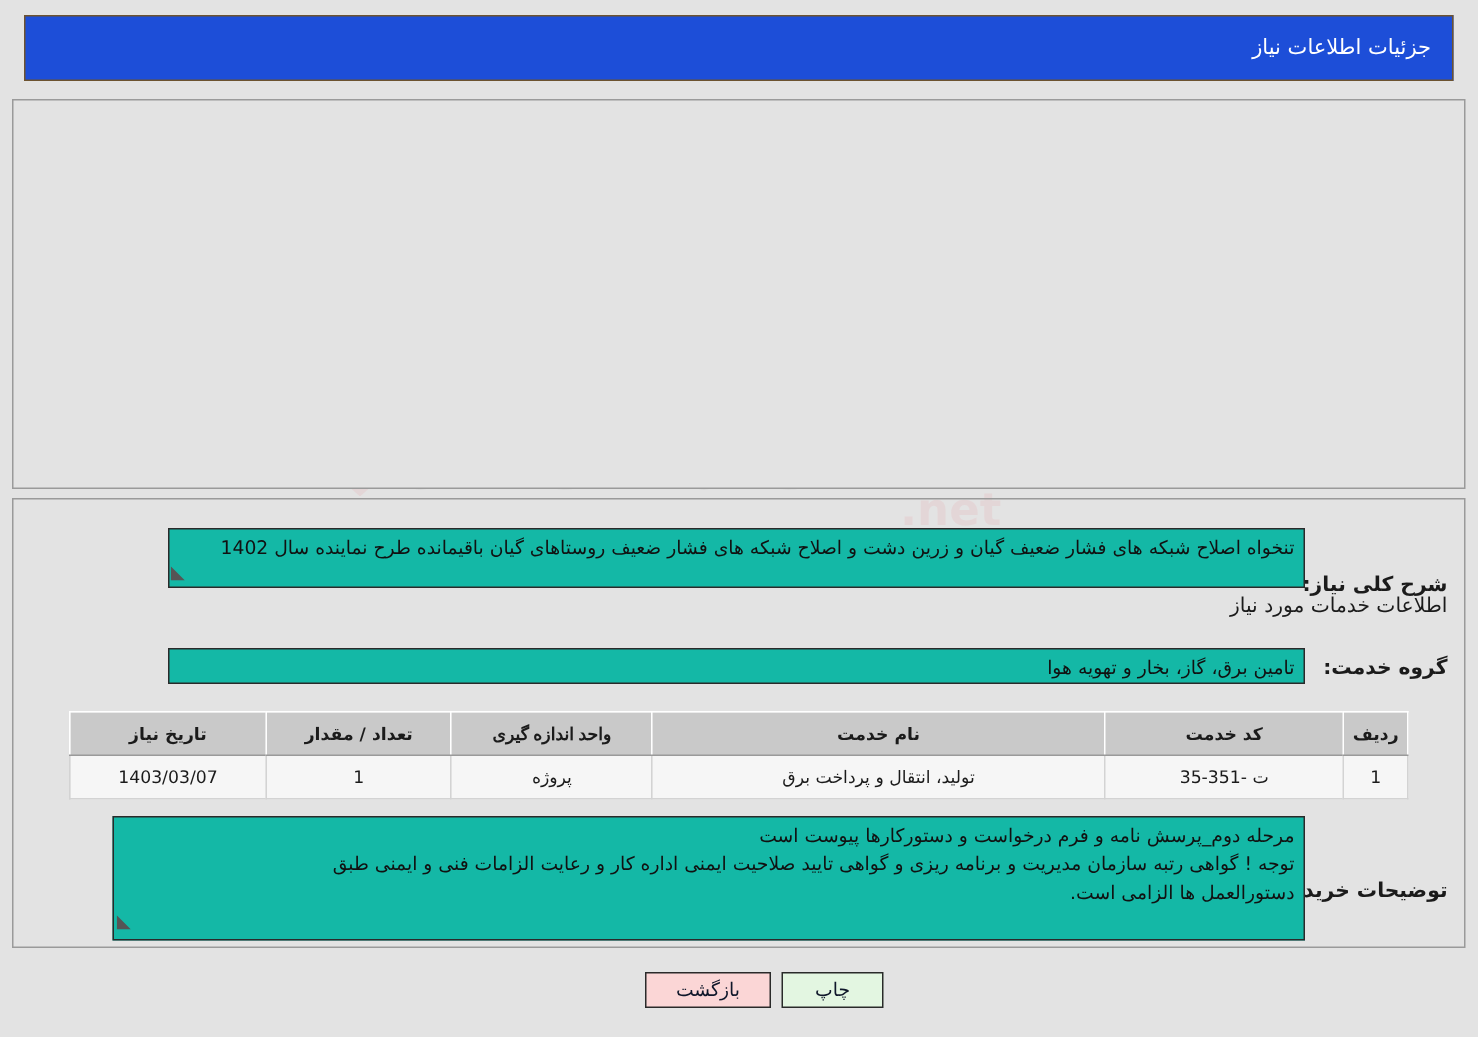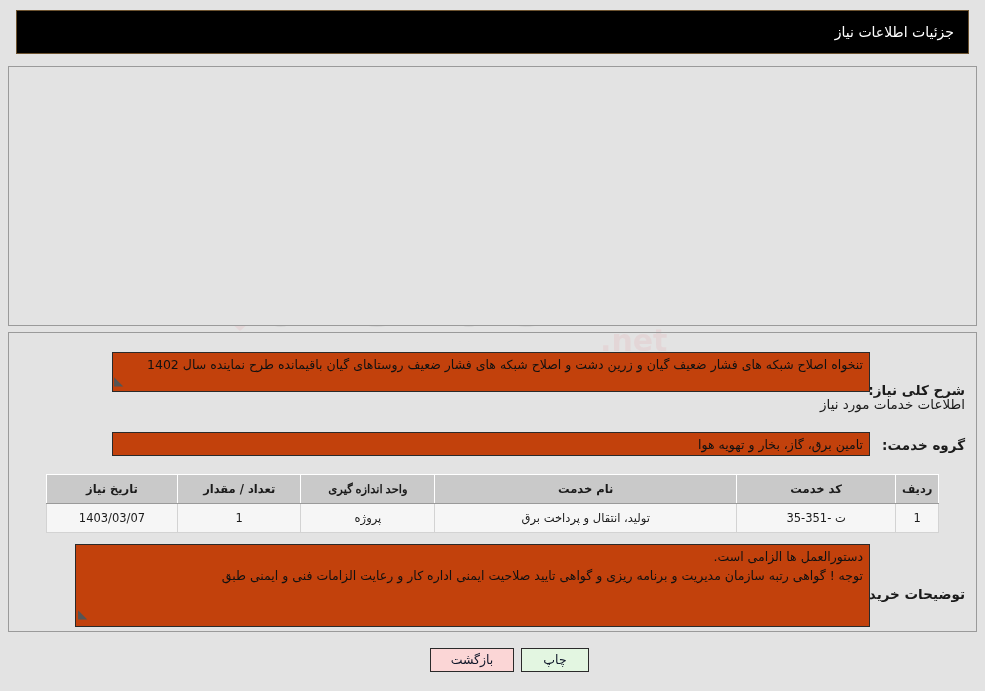--- a/index.html
+++ b/index.html
@@ -61,21 +61,21 @@
     font-size: 30px; font-weight: bold;
     color: #e6b9bd;
     direction: ltr;
   }
 
   
   .titlebar {
     position: absolute;
     left: 16px; top: 10px;
     width: 953px; height: 44px;
-    background: #000000;
+    background: #1d4ed8;
     border: 1px solid #6d5330;
     box-sizing: border-box;
     z-index: 2;
     padding-left: 36px;
   }
   .titlebar-text {
     position: absolute;
     right: 14px; top: 13px;
     color: #ffffff;
     font-size: 14px;
@@ -155,21 +155,21 @@
     position: absolute;
     width: 13px; height: 13px;
     border: 1px solid #8a8a8a;
     background: #ececec;
     box-sizing: border-box;
   }
 
   
   .ta {
     position: absolute;
-    background: #c2410c;
+    background: #14b8a6;
     border: 1px solid #2a2a2a;
     box-sizing: border-box;
     font-family: "DejaVu Sans", "Liberation Sans", sans-serif;
     font-size: 12.5px;
     line-height: 19px;
     color: #111;
     padding: 2px 6px;
     text-align: right;
     overflow: hidden;
     resize: none;
@@ -334,19 +334,20 @@
       <td>تولید، انتقال و پرداخت برق</td>
       <td>پروژه</td>
       <td>1</td>
       <td>1403/03/07</td>
     </tr>
   </tbody>
 </table>
 
 <div class="lbl lbl-b" style="right:20px; top:586px; font-size:13.5px;">توضیحات خریدار:</div>
 <div class="ta" style="right:115px; top:544px; width:795px; height:83px;">
+  <div>مرحله دوم_پرسش نامه و فرم درخواست و دستورکارها پیوست است</div>
+  <div>توجه ! گواهی رتبه سازمان مدیریت و برنامه ریزی و گواهی تایید صلاحیت ایمنی اداره کار و رعایت الزامات فنی و ایمنی طبق</div>
   <div>دستورالعمل ها الزامی است.</div>
-  <div>توجه ! گواهی رتبه سازمان مدیریت و برنامه ریزی و گواهی تایید صلاحیت ایمنی اداره کار و رعایت الزامات فنی و ایمنی طبق</div>
 </div>
 <div class="ta-grip" style="right:898px; top:607px;">◢</div>
 
 <div class="btn" id="btn-back">بازگشت</div>
 <div class="btn" id="btn-print">چاپ</div>
 
 </body></html>

